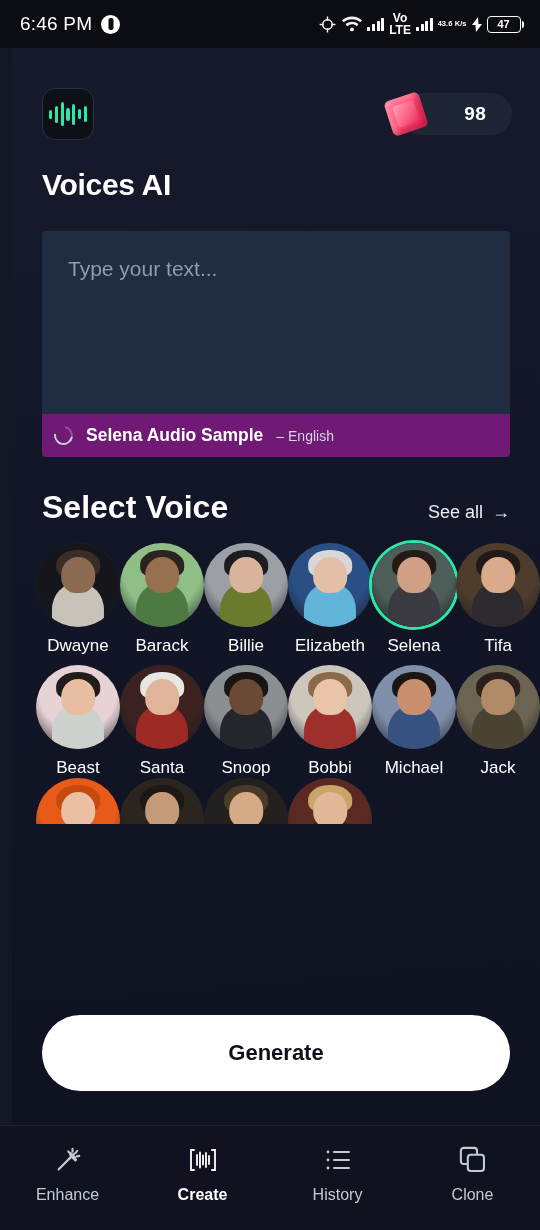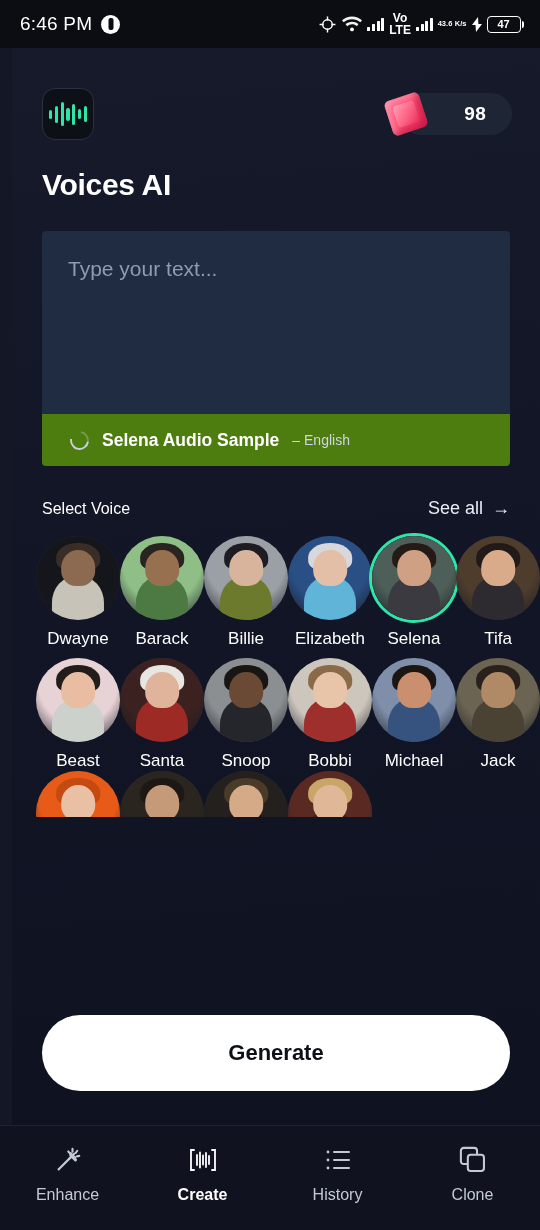--- a/index.html
+++ b/index.html
@@ -114,38 +114,38 @@
   
   .card{
     margin:29px 30px 0; border-radius:4px; overflow:hidden;
     background:#202c42;
   }
   .ta{
     height:183px; padding:26px 26px 0;
     color:#8e9bb0; font-size:21px;
   }
   .sample{
-    background:#4d7c0f; height:52px;
+    background:#701a75; height:43px;
     display:flex; align-items:center; gap:13px;
-    padding:0 28px;
+    padding:0 12px;
   }
   .spinner{
     width:19px;height:19px;border-radius:50%;flex:none;
     border:2.4px solid #c8d0dc; border-top-color:transparent; border-right-color:rgba(200,208,220,.35);
     transform:rotate(-35deg);
   }
   .sample-name{ color:#fff; font-size:17.5px; font-weight:700; }
   .sample-lang{ color:#cfd6e0; font-size:14px; font-weight:400; }
 
   
   .sec{
     display:flex; align-items:baseline; justify-content:space-between;
     padding:32px 30px 0;
   }
-  .sec-title{ color:#fff; font-size:16px; font-weight:400; }
+  .sec-title{ color:#fff; font-size:32px; font-weight:700; }
   .see-all{ display:flex; align-items:center; gap:9px; color:#e9edf3; font-size:18px;}
   .arrow{ font-size:18px; color:#e9edf3; }
 
   
   .grid{
     padding:17px 24px 0;
     display:grid; grid-template-columns:repeat(6,1fr);
     row-gap:9px; column-gap:0px;
   }
   .voice{ display:flex; flex-direction:column; align-items:center; }

